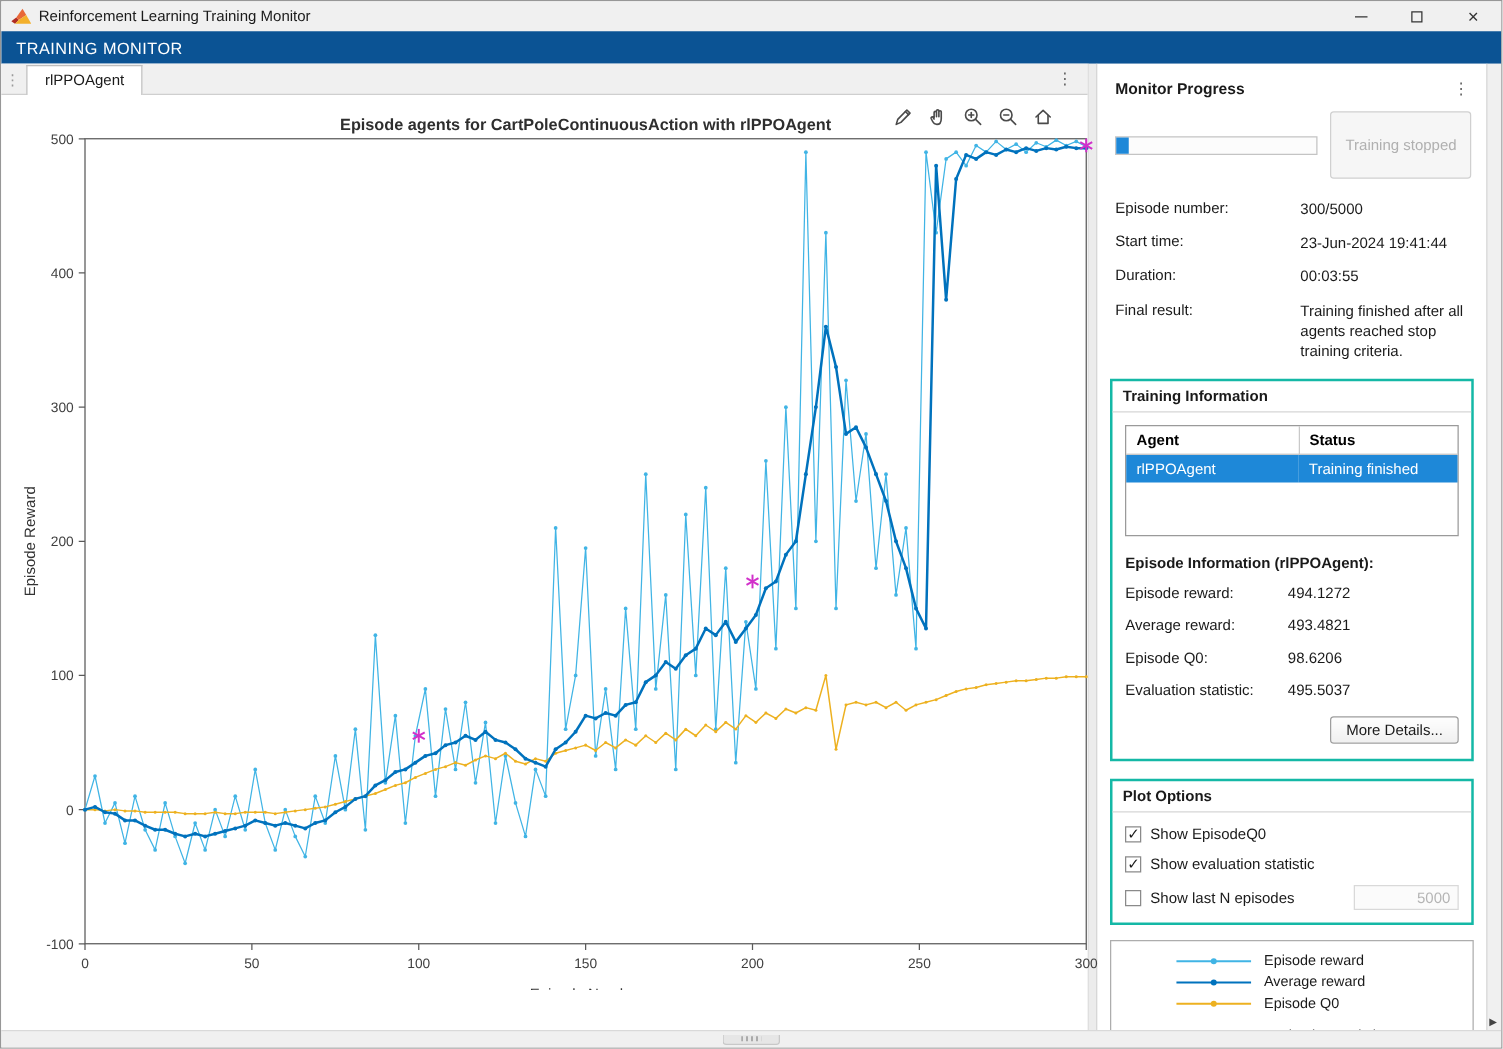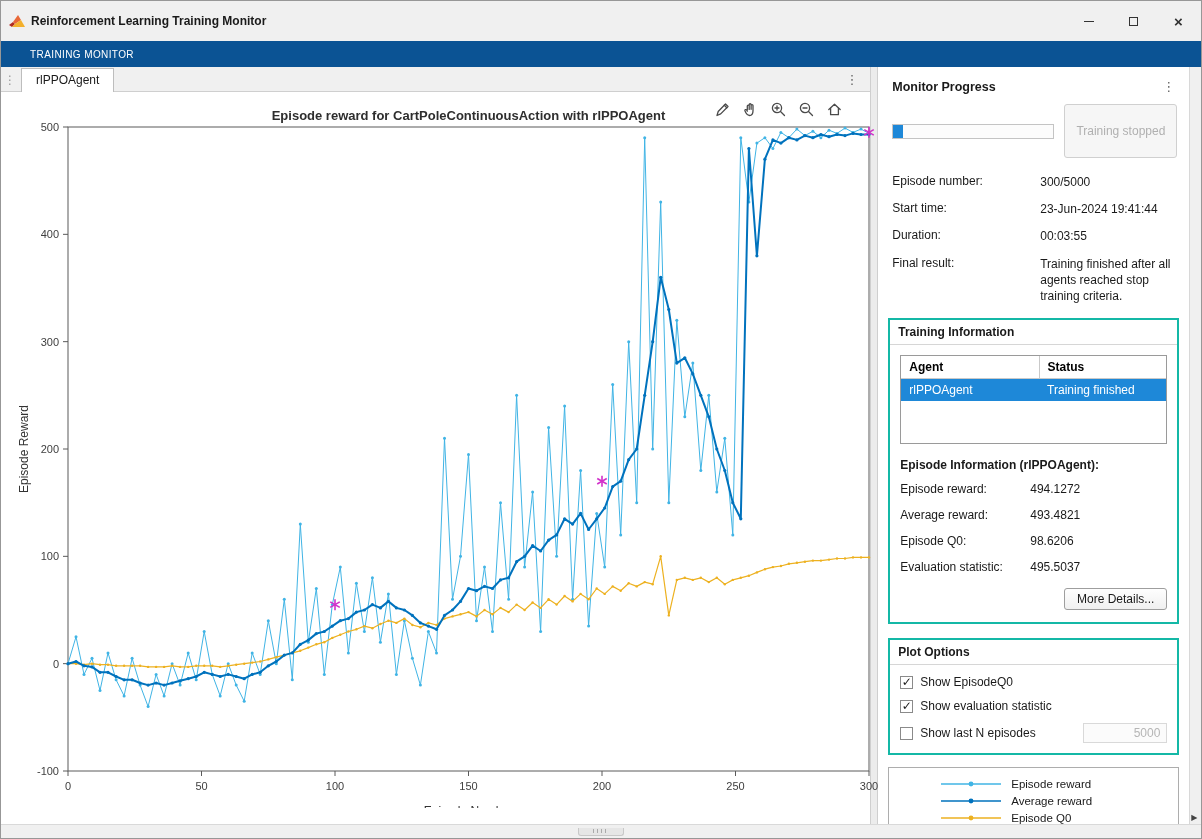--- a/index.html
+++ b/index.html
@@ -1,30 +1,30 @@
 <!DOCTYPE html>
 <html><head>
 <meta charset="utf-8">
 <style>
   * { margin:0; padding:0; box-sizing:border-box; }
   html,body { background:#d9d9d9; font-family:"Liberation Sans","DejaVu Sans",sans-serif; }
   .window { width:1202px; height:839px; background:#fff; border:1px solid #979797; display:flex; flex-direction:column; overflow:hidden; }
 
   
-  .titlebar { height:40px; background:#f0f0f0; display:flex; align-items:center; padding-left:8px; flex:0 0 auto;font-weight:bold; }
+  .titlebar { height:24px; background:#f0f0f0; display:flex; align-items:center; padding-left:8px; flex:0 0 auto; }
   .titlebar .apptitle { font-size:12px; color:#1a1a1a; margin-left:6px; }
   .win-controls { margin-left:auto; display:flex; height:100%; }
   .win-btn { width:45px; height:100%; display:flex; align-items:center; justify-content:center; cursor:default; color:#333; }
   .min-glyph { width:10px; height:1px; background:#333; display:inline-block; }
   .max-glyph { width:9px; height:9px; border:1px solid #333; display:inline-block; }
   .close-glyph { font-size:15px; line-height:1; color:#333; }
 
   
   .ribbon { height:26px; background:#0b5394; color:#fff; display:flex; align-items:center; padding-left:12px; flex:0 0 auto; }
-  .ribbon .ribbon-label { font-size:10px; letter-spacing:.4px;margin-left:17px; }
+  .ribbon .ribbon-label { font-size:13px; letter-spacing:.4px; }
 
   
   .main { flex:1 1 auto; display:flex; min-height:0; }
   .left-panel { width:897px; background:#fff; display:flex; flex-direction:column; border-right:1px solid #cfcfcf; }
   .divider { width:7px; background:#ececec; border-right:1px solid #cfcfcf; }
   .right-panel { flex:1 1 auto; background:#fff; overflow:hidden; padding:8px 10px 0 10px; }
   .right-rail { width:12px; background:#f0f0f0; border-left:1px solid #d8d8d8; position:relative; }
   .rail-arrow { position:absolute; bottom:2px; left:1px; font-size:8px; color:#444; cursor:pointer; }
 
   
@@ -123,21 +123,21 @@
     <div class="left-panel">
       <div class="tab-bar">
         <span class="grip">⋮</span>
         <div class="tab">
           <span>rlPPOAgent</span>
         </div>
         <span class="tab-kebab">⋮</span>
       </div>
 
       <div class="chart-area">
-        <div class="chart-title">Episode reward for CartPoleContinuousAction with rlPPOAgent</div>
+        <div class="chart-title">Episode agents for CartPoleContinuousAction with rlPPOAgent</div>
 
         <div class="chart-toolbar">
           <span class="tool">
             <svg width="17" height="17" viewBox="0 0 17 17">
                 <path d="M3 14.5l1.2-4L11.5 3l2.5 2.5-7.3 7.4L3 14.5z"></path>
                 <path d="M10.3 4.2l2.5 2.5"></path>
               </svg>
           </span>
           <span class="tool">
             <svg width="17" height="17" viewBox="0 0 17 17">

